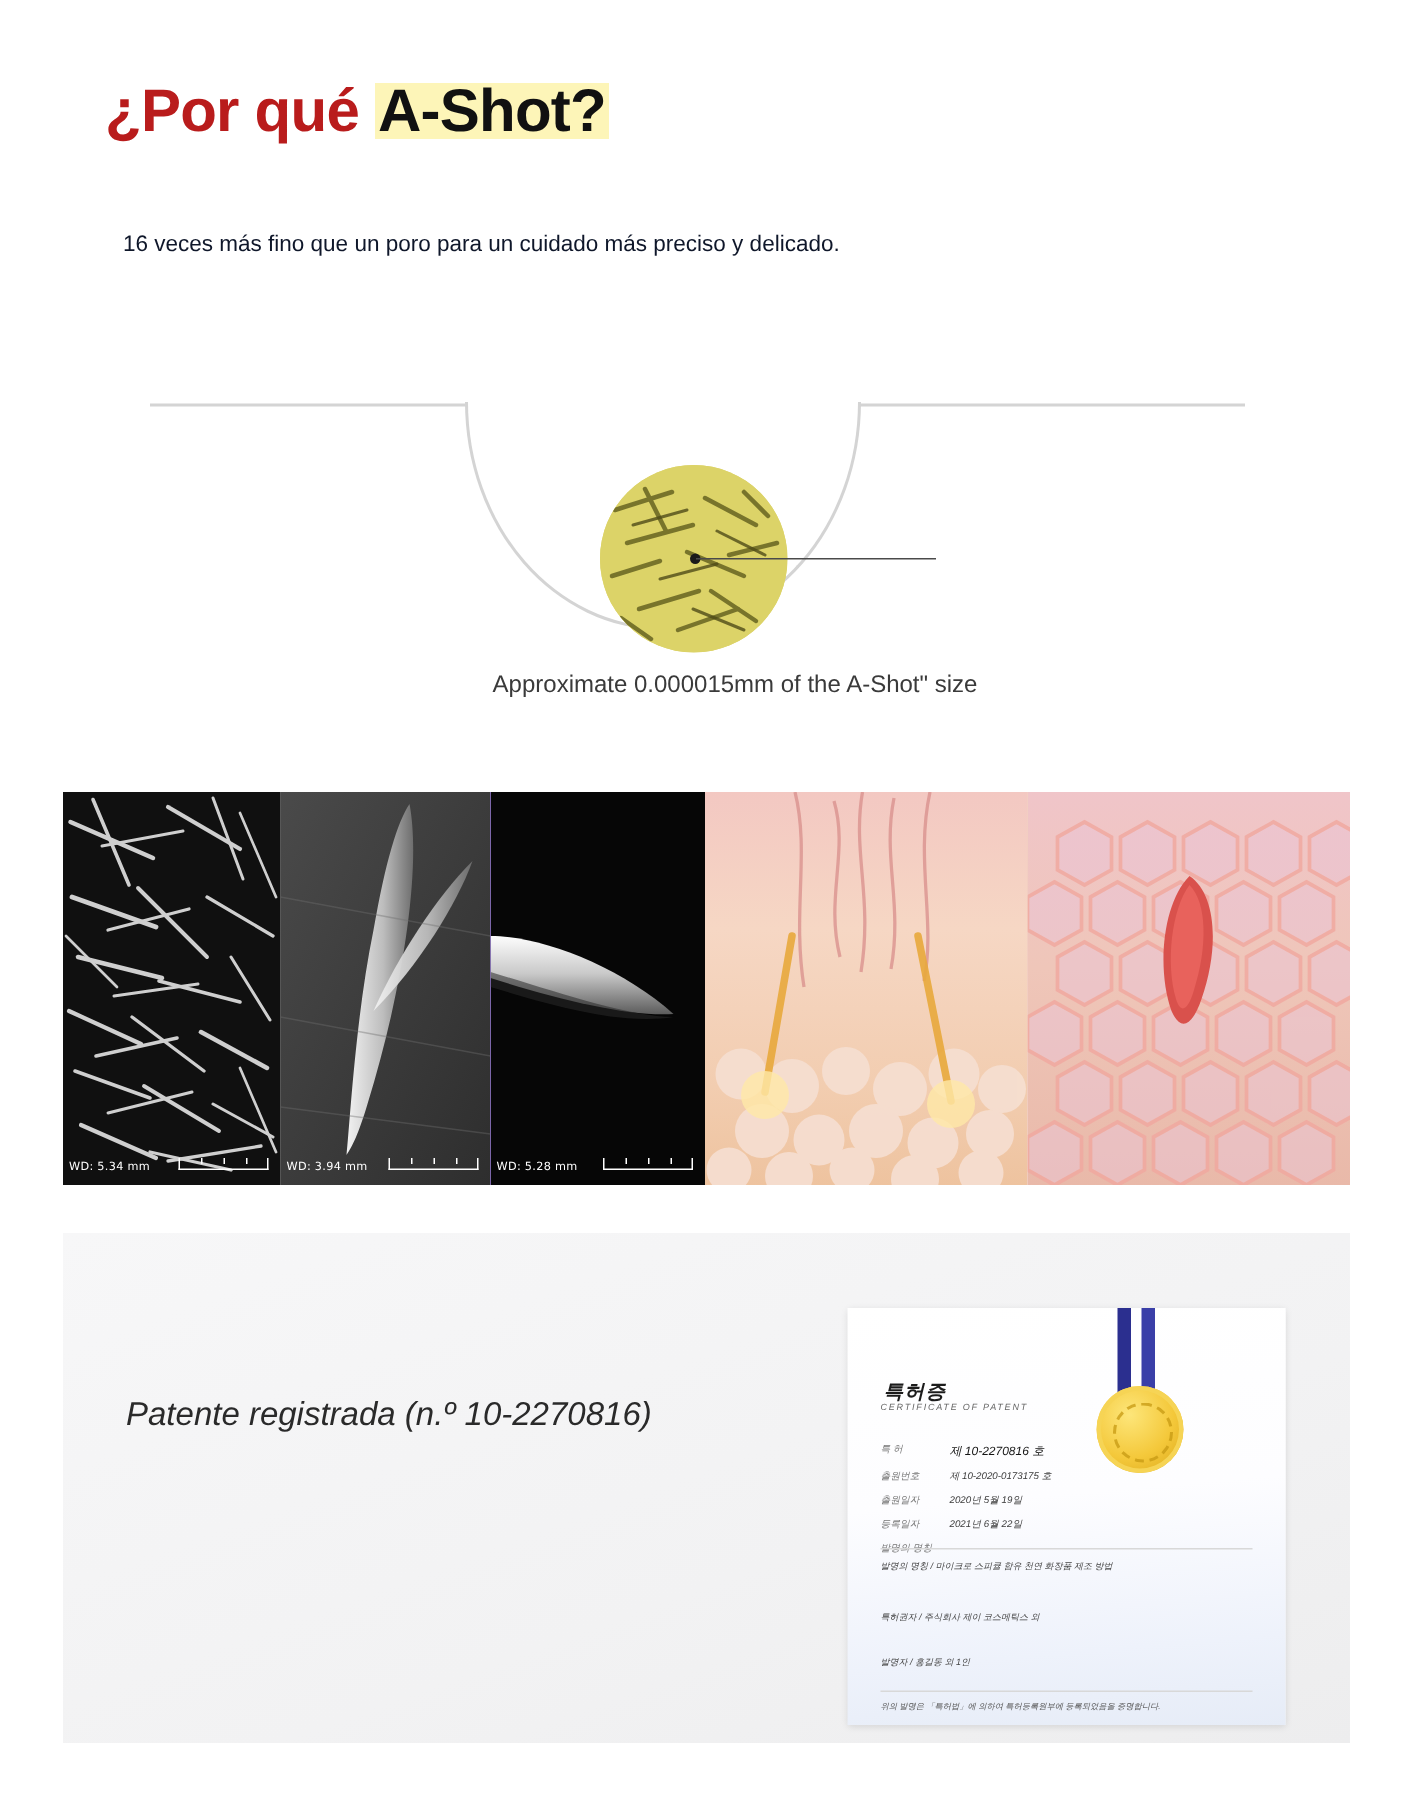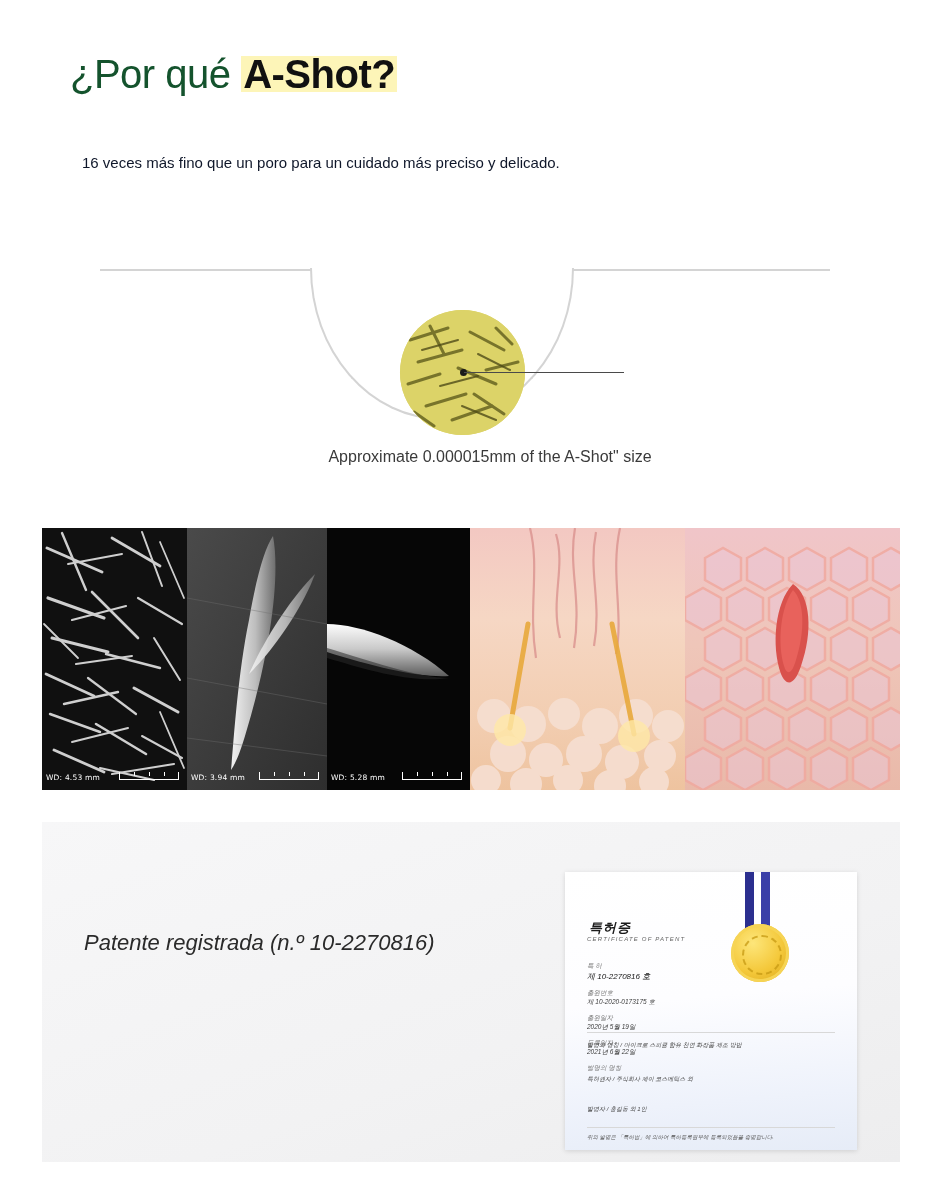--- a/index.html
+++ b/index.html
@@ -25,21 +25,21 @@
   
   .heading {
     position: absolute;
     left: 70px;
     top: 52px;
     font-size: 40px;
     font-weight: 400;
     letter-spacing: -0.5px;
     white-space: nowrap;
   }
-  .heading .plain { font-weight: 400; color: #14532d; }
+  .heading .plain { font-weight: 700; color: #b91c1c; }
   .heading .hl {
     font-weight: 700;
     color: #111111;
     background: linear-gradient(to bottom, rgba(255,255,255,0) 8%, #fdf5b8 8%, #fdf5b8 92%, rgba(255,255,255,0) 92%);
     padding: 0 2px;
     margin-top: 29px;
   }
 
   .subheading {
     position: absolute;
@@ -266,21 +266,20 @@
     position: absolute;
     left: 22px;
     top: 90px;
     width: 230px;
   }
   .cert-row {
     display: flex;
     margin-bottom: 7px;
     font-size: 6.5px;
     color: #3b3b3b;
-    flex-direction: column;
   }
   .cert-row .k { width: 46px; color: #777; }
   .cert-row .v { flex: 1; }
   .cert-row.big .v { font-size: 8px; color: #151515; }
   .cert-block {
     position: absolute;
     left: 22px;
     width: 240px;
     font-size: 6px;
     line-height: 10px;
@@ -380,21 +379,21 @@
           <path d="M30 92 L84 78" stroke-width="2.2"></path>
           <path d="M34 136 L90 128" stroke-width="2"></path>
           <path d="M22 176 L76 164" stroke-width="2.4"></path>
           <path d="M30 214 L86 200" stroke-width="2"></path>
           <path d="M70 246 L132 236" stroke-width="2.2"></path>
           <path d="M118 14 L142 70" stroke-width="1.8"></path>
           <path d="M2 96 L36 130" stroke-width="1.8"></path>
           <path d="M118 184 L142 240" stroke-width="1.8"></path>
         </g>
       </svg>
-      <span class="wd-label">WD: 4.53 mm</span>
+      <span class="wd-label">WD: 5.34 mm</span>
       <span class="scale-bar">
           <i style="left:14px"></i>
           <i style="left:29px"></i>
           <i style="left:44px"></i>
         </span>
     </div>
 
     <div class="cell c2">
       <svg width="140" height="262" viewBox="0 0 140 262" aria-hidden="true">
         <defs>

